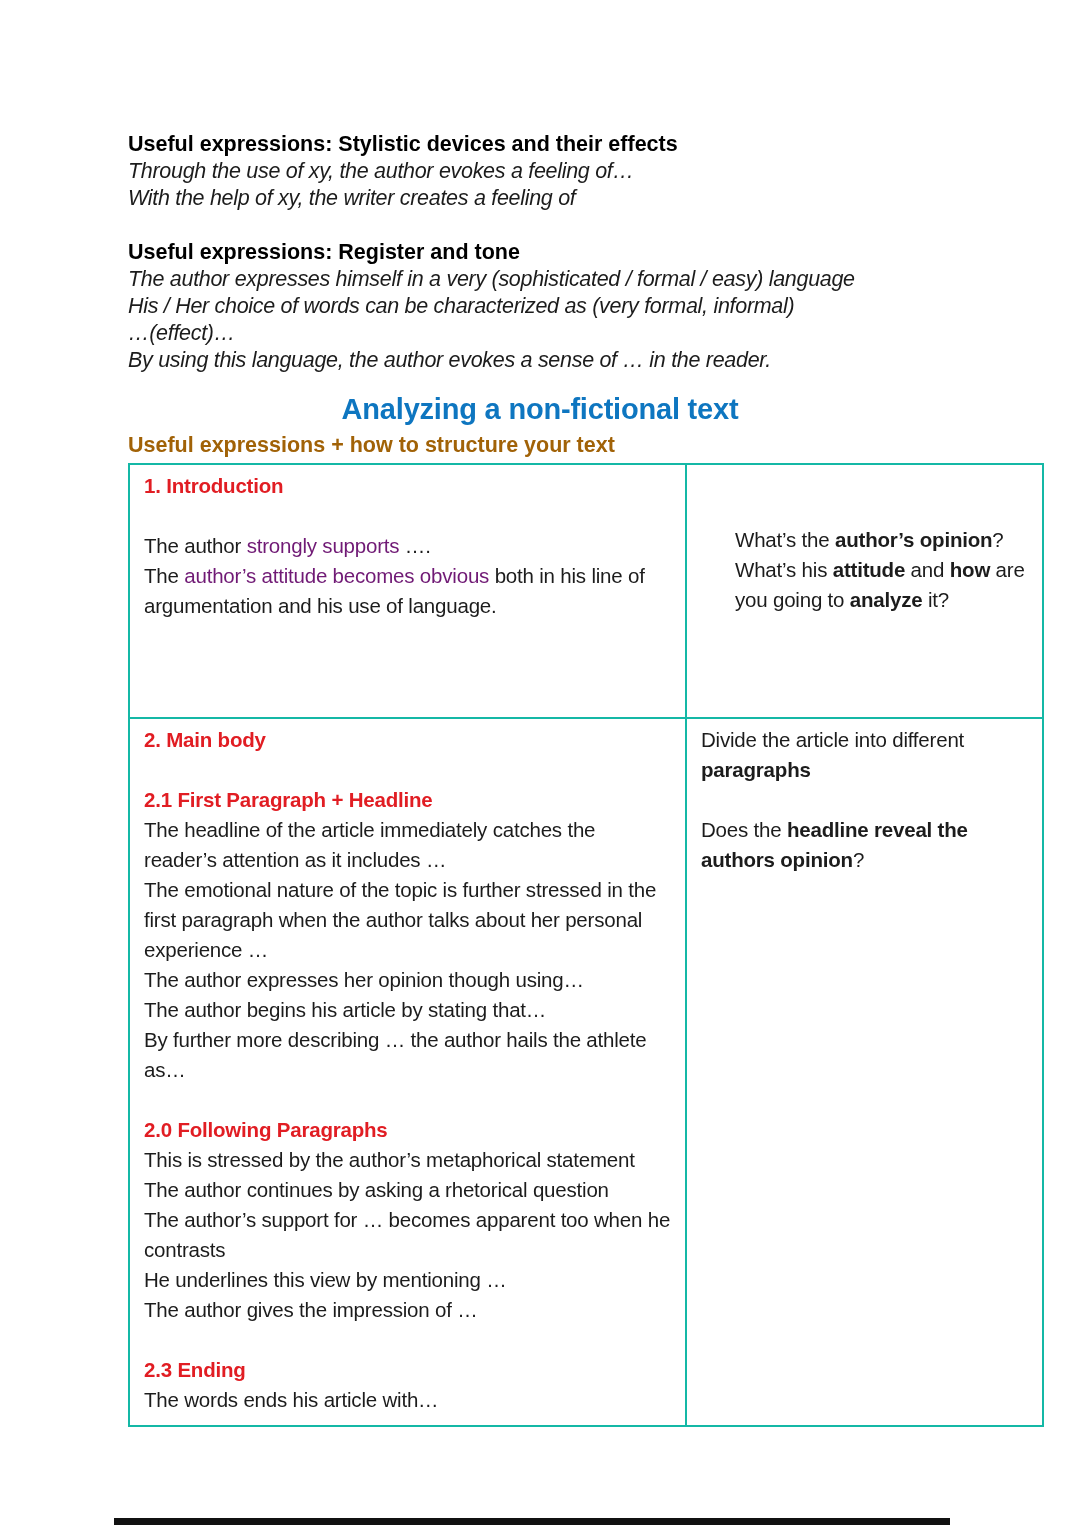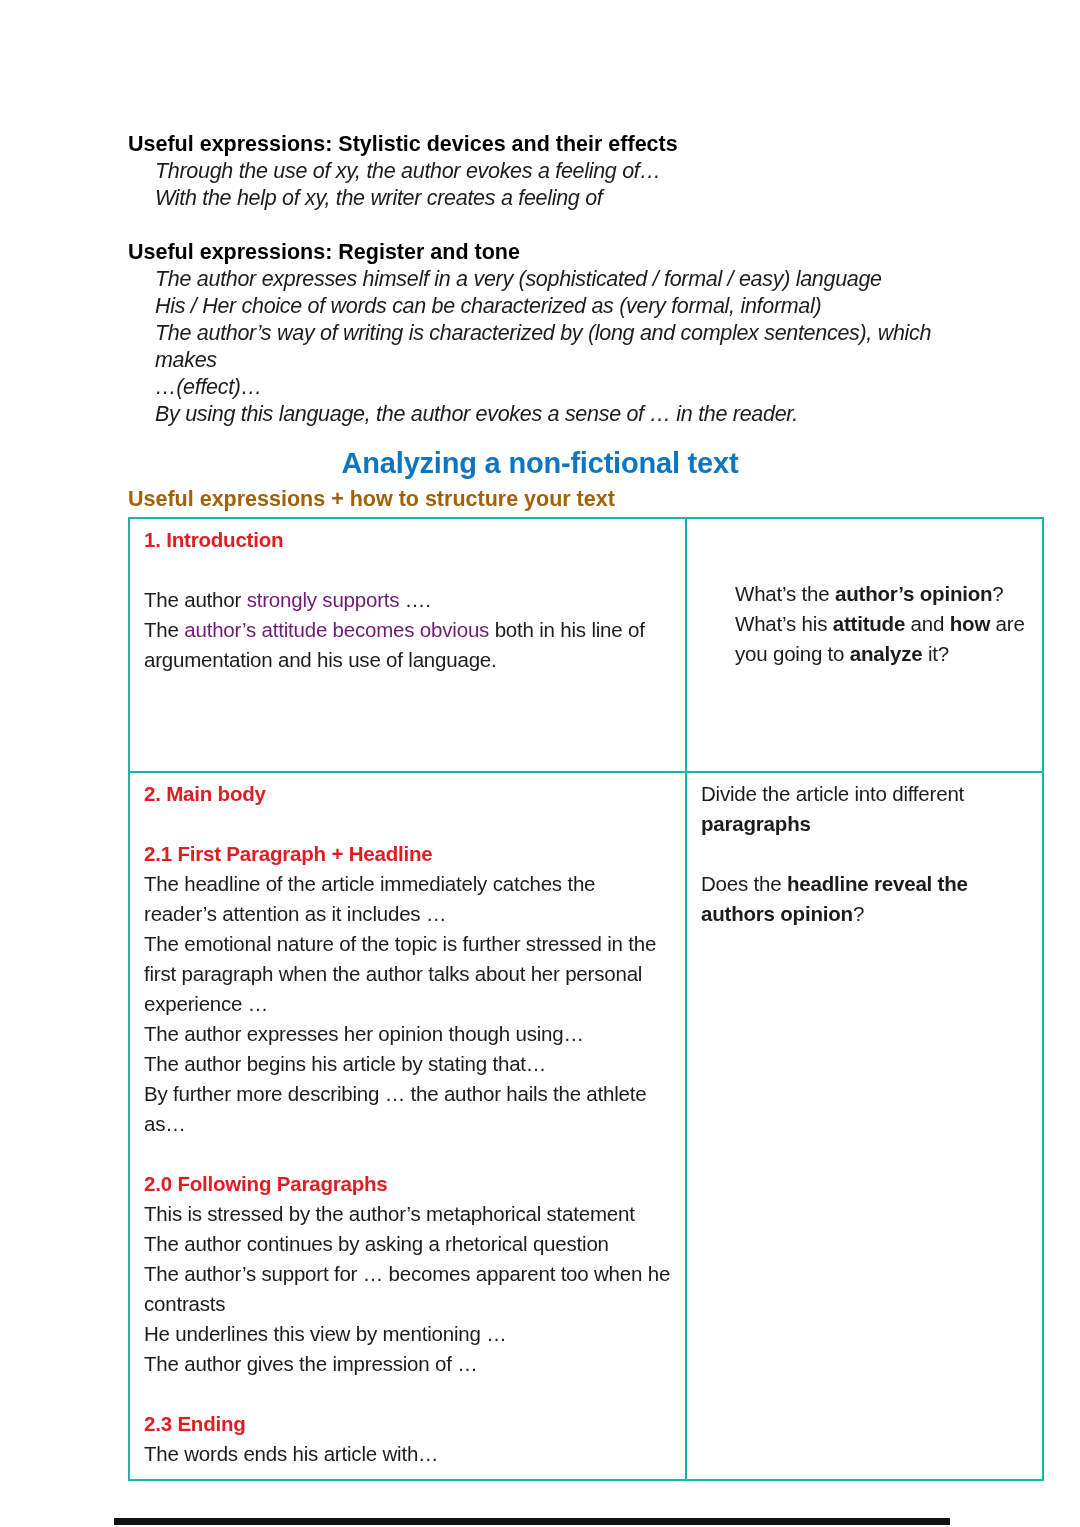--- a/index.html
+++ b/index.html
@@ -4,21 +4,21 @@
 <style>
   html,body { margin:0; padding:0; }
   body {
     width:1080px; height:1527px; background:#ffffff;
     font-family:"Liberation Sans", sans-serif;
     color:#1c1c1c; position:relative; overflow:hidden;
   }
   .content { position:absolute; left:128px; top:131px; width:824px; }
   p { margin:0; }
   .sec-heading { font-weight:bold; font-size:21.5px; line-height:27px; color:#000; }
-  .expr { font-style:italic; font-size:21.5px; line-height:27px; letter-spacing:-0.3px;margin-left:27px; }
+  .expr { font-style:italic; font-size:21.5px; line-height:27px; letter-spacing:-0.3px; }
   .mt { margin-top:27px; }
   .doc-title {
     color:#0e76c0; font-size:29px; font-weight:bold; text-align:center;
     margin:18px 0 6px 0; line-height:34px; letter-spacing:-0.2px;
   }
   .subtitle { font-weight:bold; font-size:21.5px; line-height:27px; margin-bottom:4px; color:#a16207; }
   table { border-collapse:collapse; table-layout:fixed; width:824px; margin-top:2px; }
   td {
     border:2px solid #14b8a6; vertical-align:top;
     padding:6px 12px 10px 14px; font-size:20.5px; line-height:30px;
@@ -39,21 +39,20 @@
 
 <div class="content">
 
   <p class="sec-heading">Useful expressions: Stylistic devices and their effects</p>
   <p class="expr">Through the use of xy, the author evokes a feeling of…</p>
   <p class="expr">With the help of xy, the writer creates a feeling of</p>
 
   <p class="sec-heading mt">Useful expressions: Register and tone</p>
   <p class="expr">The author expresses himself in a very (sophisticated / formal / easy) language</p>
   <p class="expr">His / Her choice of words can be characterized as (very formal, informal)</p>
-  <p class="expr">The author’s way of writing is characterized by (long and complex sentences), which makes</p>
   <p class="expr">…(effect)…</p>
   <p class="expr">By using this language, the author evokes a sense of … in the reader.</p>
 
   <div class="doc-title">Analyzing a non-fictional text</div>
   <p class="subtitle">Useful expressions + how to structure your text</p>
 
   <table>
     <tbody>
         <tr class="r1">
       <td class="lcol">

